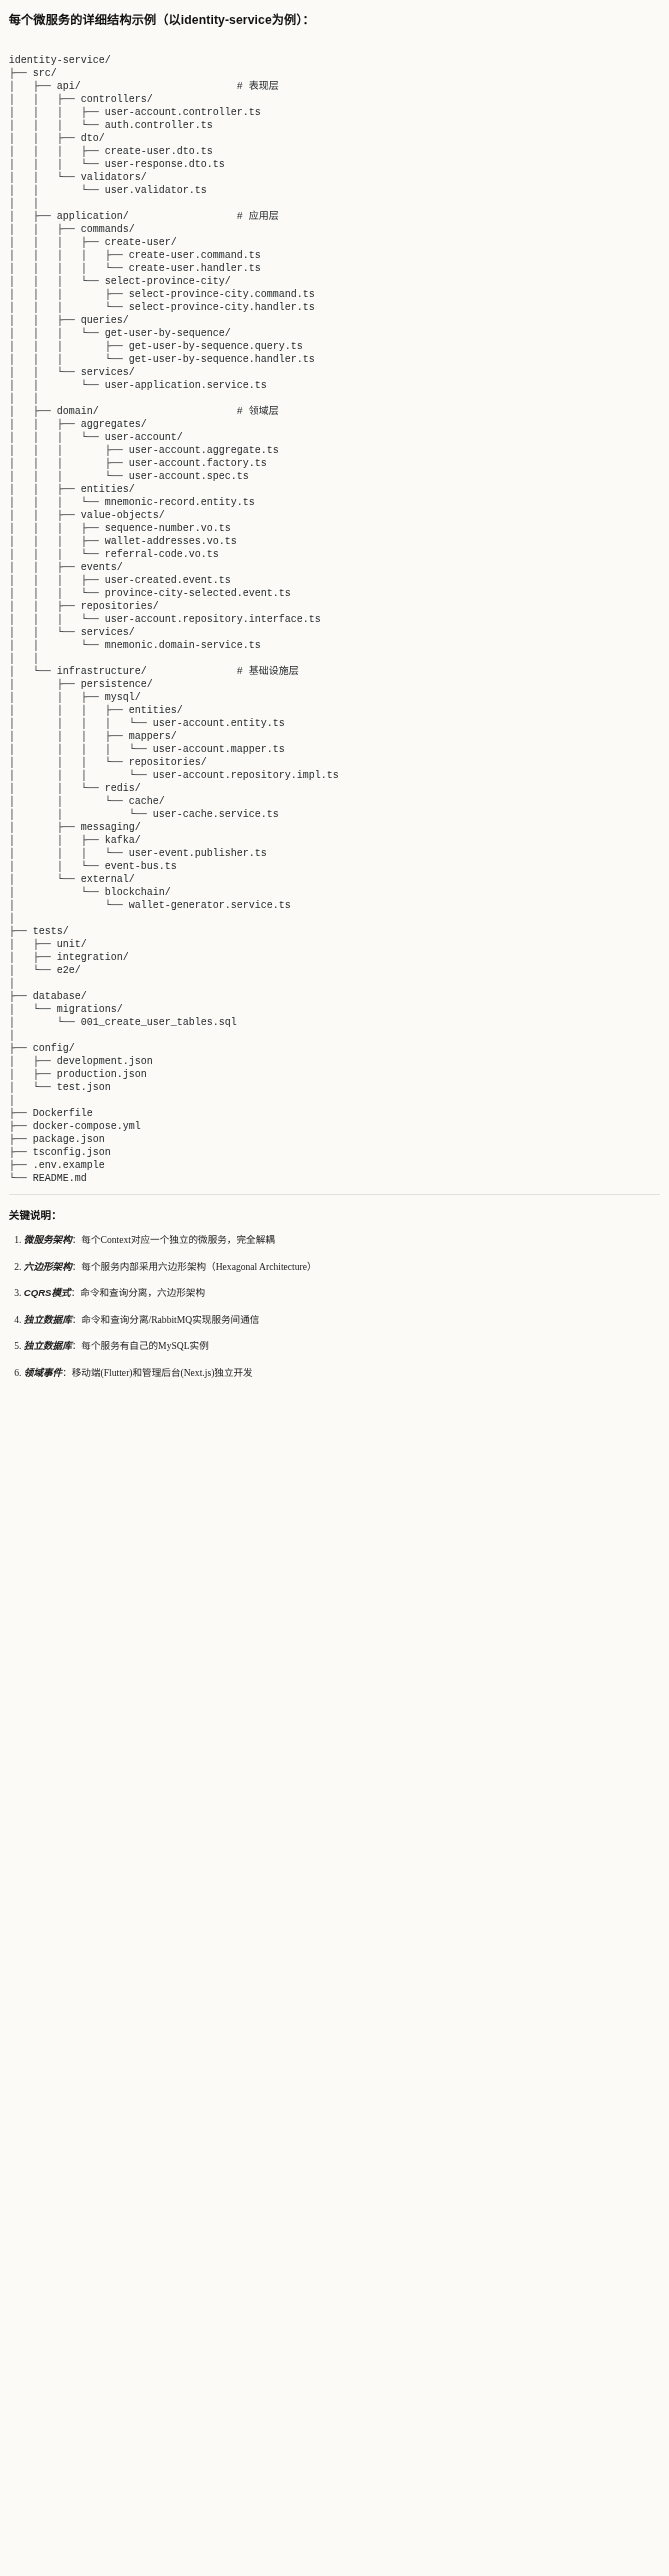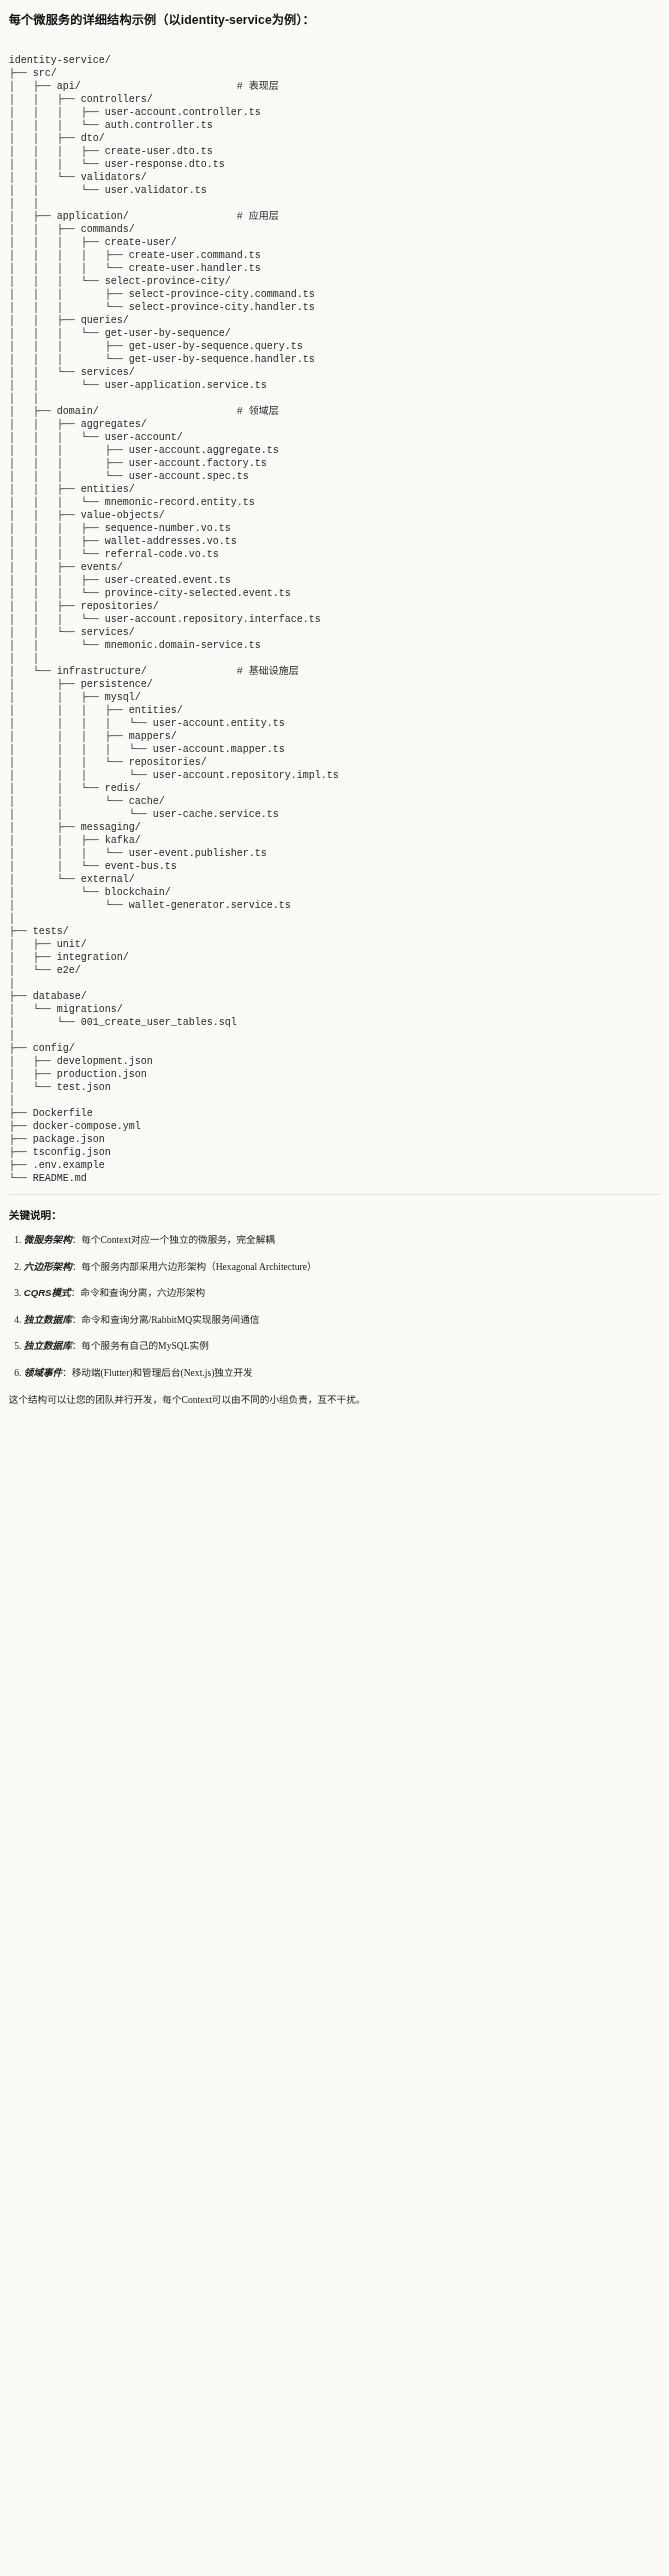--- a/index.html
+++ b/index.html
@@ -206,17 +206,16 @@
       <li>
         <span class="k">独立数据库</span><span>：</span><span>命令和查询分离/RabbitMQ实现服务间通信</span>
       </li>
       <li>
         <span class="k">独立数据库</span><span>：</span><span>每个服务有自己的MySQL实例</span>
       </li>
       <li>
         <span class="k">领域事件</span><span>：</span><span>移动端(Flutter)和管理后台(Next.js)独立开发</span>
       </li>
     </ol>
-    <p class="closing">这个结构可以让您的团队并行开发，每个Context可以由不同的小组负责，互不干扰。</p>
   </div>
 
 </div>
 
 
 </body></html>

